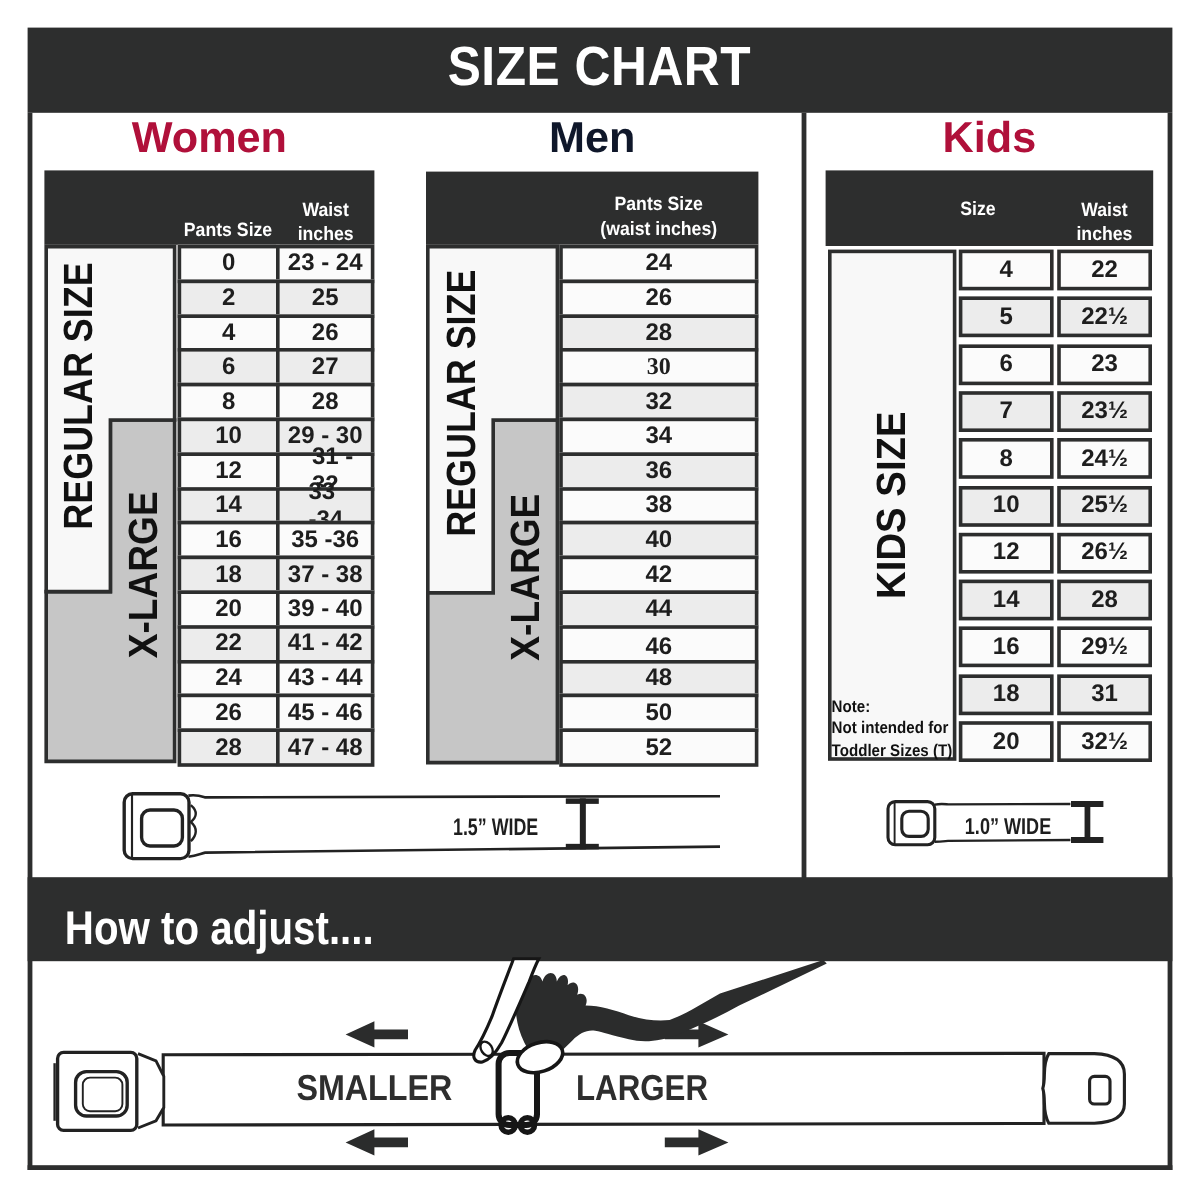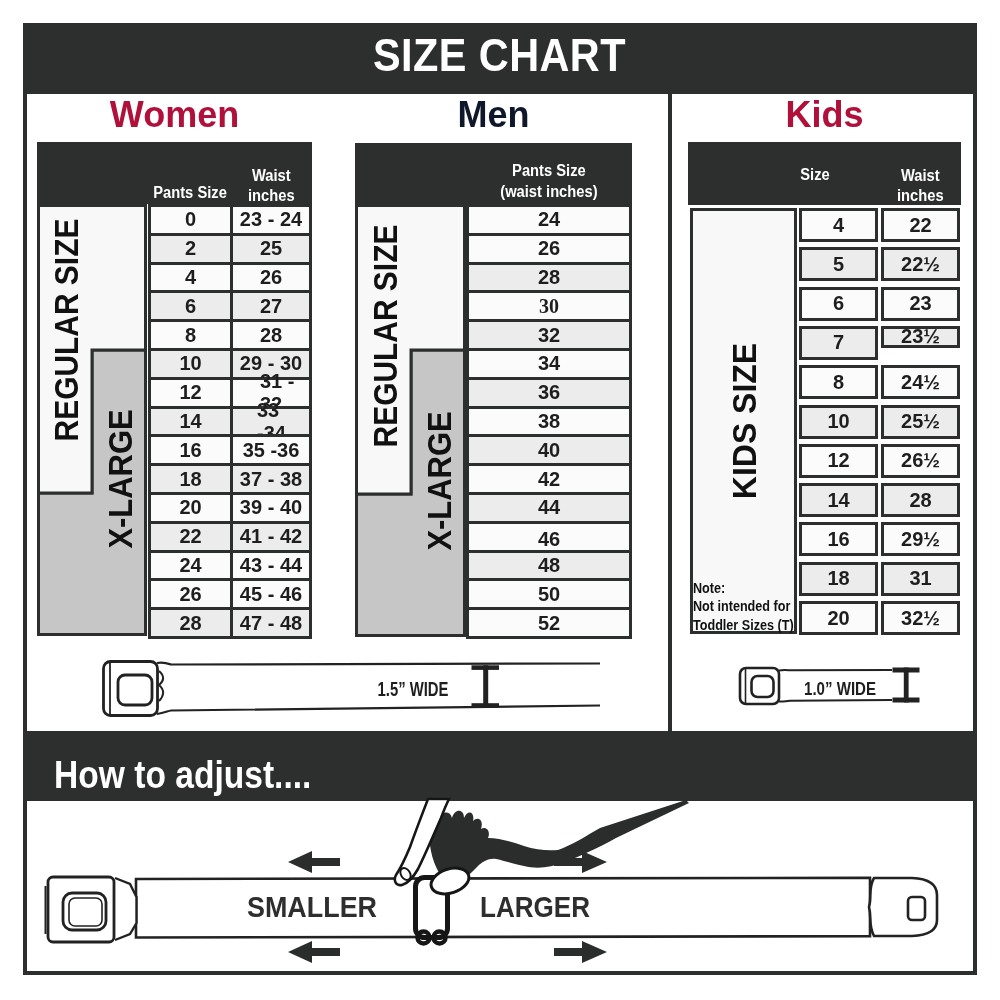--- a/index.html
+++ b/index.html
@@ -134,21 +134,21 @@
 <div class="ab" style="left:693px;top:579px;width:160px;font-weight:bold;font-size:14px;line-height:18.3px;color:#111;white-space:nowrap;transform:scaleX(0.9);transform-origin:left top;">Note:<br>Not intended for<br>Toddler Sizes (T)</div>
 
 <div class="ab" style="left:0;top:0;">
 <div class="cell" style="left:799px;top:208.0px;width:79px;height:34px;background:#fbfbfb;">4</div>
 <div class="cell" style="left:881px;top:208.0px;width:79px;height:34px;background:#fbfbfb;">22</div>
 <div class="cell" style="left:799px;top:247.3px;width:79px;height:34px;background:#ececec;">5</div>
 <div class="cell" style="left:881px;top:247.3px;width:79px;height:34px;background:#ececec;">22½</div>
 <div class="cell" style="left:799px;top:286.6px;width:79px;height:34px;background:#fbfbfb;">6</div>
 <div class="cell" style="left:881px;top:286.6px;width:79px;height:34px;background:#fbfbfb;">23</div>
 <div class="cell" style="left:799px;top:325.9px;width:79px;height:34px;background:#ececec;">7</div>
-<div class="cell" style="left:881px;top:325.9px;width:79px;height:22px;background:#ececec;">23½</div>
+<div class="cell" style="left:881px;top:325.9px;width:79px;height:34px;background:#ececec;">23½</div>
 <div class="cell" style="left:799px;top:365.2px;width:79px;height:34px;background:#fbfbfb;">8</div>
 <div class="cell" style="left:881px;top:365.2px;width:79px;height:34px;background:#fbfbfb;">24½</div>
 <div class="cell" style="left:799px;top:404.5px;width:79px;height:34px;background:#ececec;">10</div>
 <div class="cell" style="left:881px;top:404.5px;width:79px;height:34px;background:#ececec;">25½</div>
 <div class="cell" style="left:799px;top:443.8px;width:79px;height:34px;background:#fbfbfb;">12</div>
 <div class="cell" style="left:881px;top:443.8px;width:79px;height:34px;background:#fbfbfb;">26½</div>
 <div class="cell" style="left:799px;top:483.1px;width:79px;height:34px;background:#ececec;">14</div>
 <div class="cell" style="left:881px;top:483.1px;width:79px;height:34px;background:#ececec;">28</div>
 <div class="cell" style="left:799px;top:522.4px;width:79px;height:34px;background:#fbfbfb;">16</div>
 <div class="cell" style="left:881px;top:522.4px;width:79px;height:34px;background:#fbfbfb;">29½</div>

